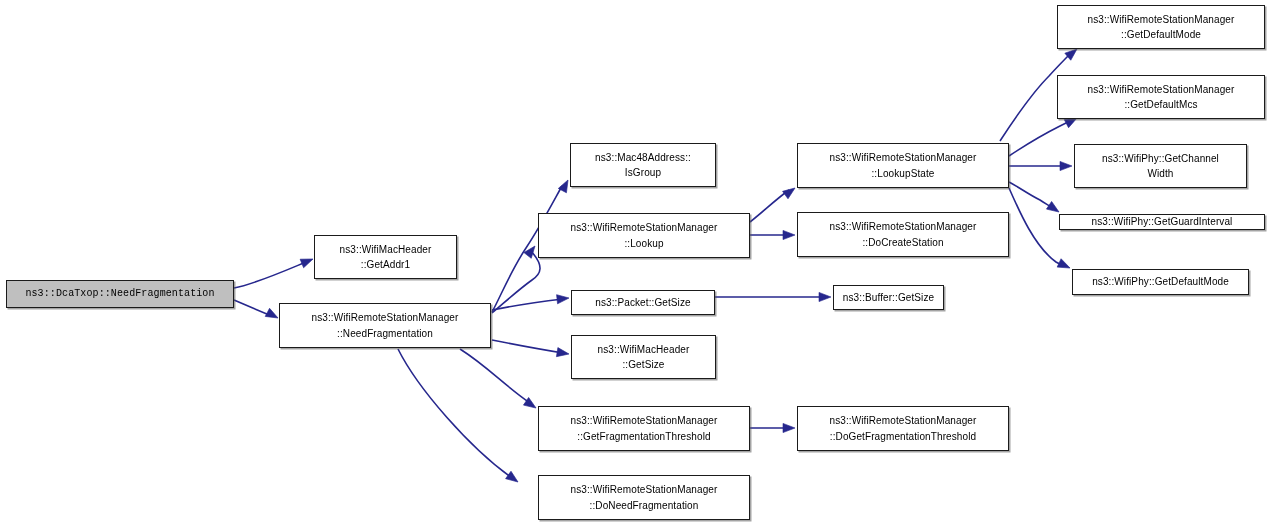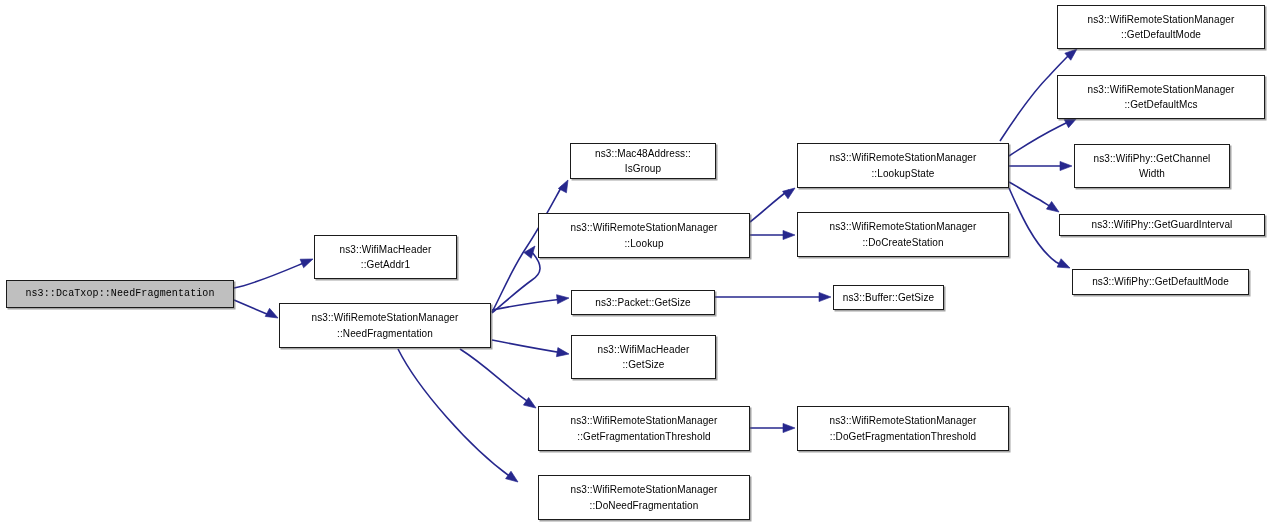--- a/index.html
+++ b/index.html
@@ -107,21 +107,21 @@
         <span class="node-label">ns3::DcaTxop::NeedFragmentation</span>
       </div>
       <div class="node-box" style="left: 314px; top: 235px; width: 143px; height: 44px;">
         <span class="node-label">ns3::WifiMacHeader
 ::GetAddr1</span>
       </div>
       <div class="node-box" style="left: 279px; top: 303px; width: 212px; height: 45px;">
         <span class="node-label">ns3::WifiRemoteStationManager
 ::NeedFragmentation</span>
       </div>
-      <div class="node-box" style="left: 570px; top: 143px; width: 146px; height: 36px;">
+      <div class="node-box" style="left: 570px; top: 143px; width: 146px; height: 44px;">
         <span class="node-label">ns3::Mac48Address::
 IsGroup</span>
       </div>
       <div class="node-box" style="left: 538px; top: 213px; width: 212px; height: 45px;">
         <span class="node-label">ns3::WifiRemoteStationManager
 ::Lookup</span>
       </div>
       <div class="node-box" style="left: 571px; top: 290px; width: 144px; height: 25px;">
         <span class="node-label">ns3::Packet::GetSize</span>
       </div>
@@ -153,24 +153,24 @@
 ::DoGetFragmentationThreshold</span>
       </div>
       <div class="node-box" style="left: 1057px; top: 5px; width: 208px; height: 44px;">
         <span class="node-label">ns3::WifiRemoteStationManager
 ::GetDefaultMode</span>
       </div>
       <div class="node-box" style="left: 1057px; top: 75px; width: 208px; height: 44px;">
         <span class="node-label">ns3::WifiRemoteStationManager
 ::GetDefaultMcs</span>
       </div>
-      <div class="node-box" style="left: 1074px; top: 144px; width: 156px; height: 44px;">
+      <div class="node-box" style="left: 1074px; top: 144px; width: 173px; height: 44px;">
         <span class="node-label">ns3::WifiPhy::GetChannel
 Width</span>
       </div>
-      <div class="node-box" style="left: 1059px; top: 214px; width: 206px; height: 22px;">
+      <div class="node-box" style="left: 1059px; top: 214px; width: 206px; height: 16px;">
         <span class="node-label">ns3::WifiPhy::GetGuardInterval</span>
       </div>
       <div class="node-box" style="left: 1072px; top: 269px; width: 177px; height: 26px;">
         <span class="node-label">ns3::WifiPhy::GetDefaultMode</span>
       </div>
     </div>
 </div>
 
 </body></html>

